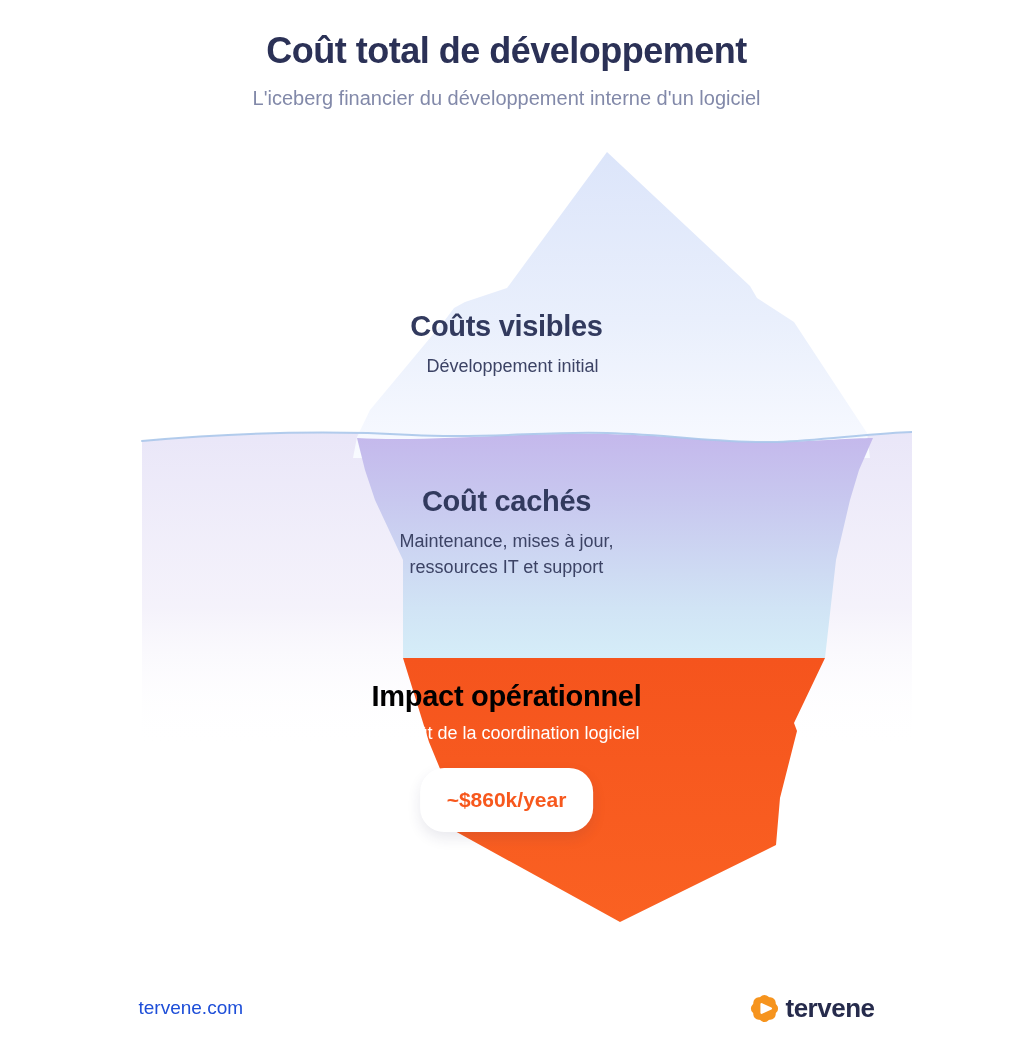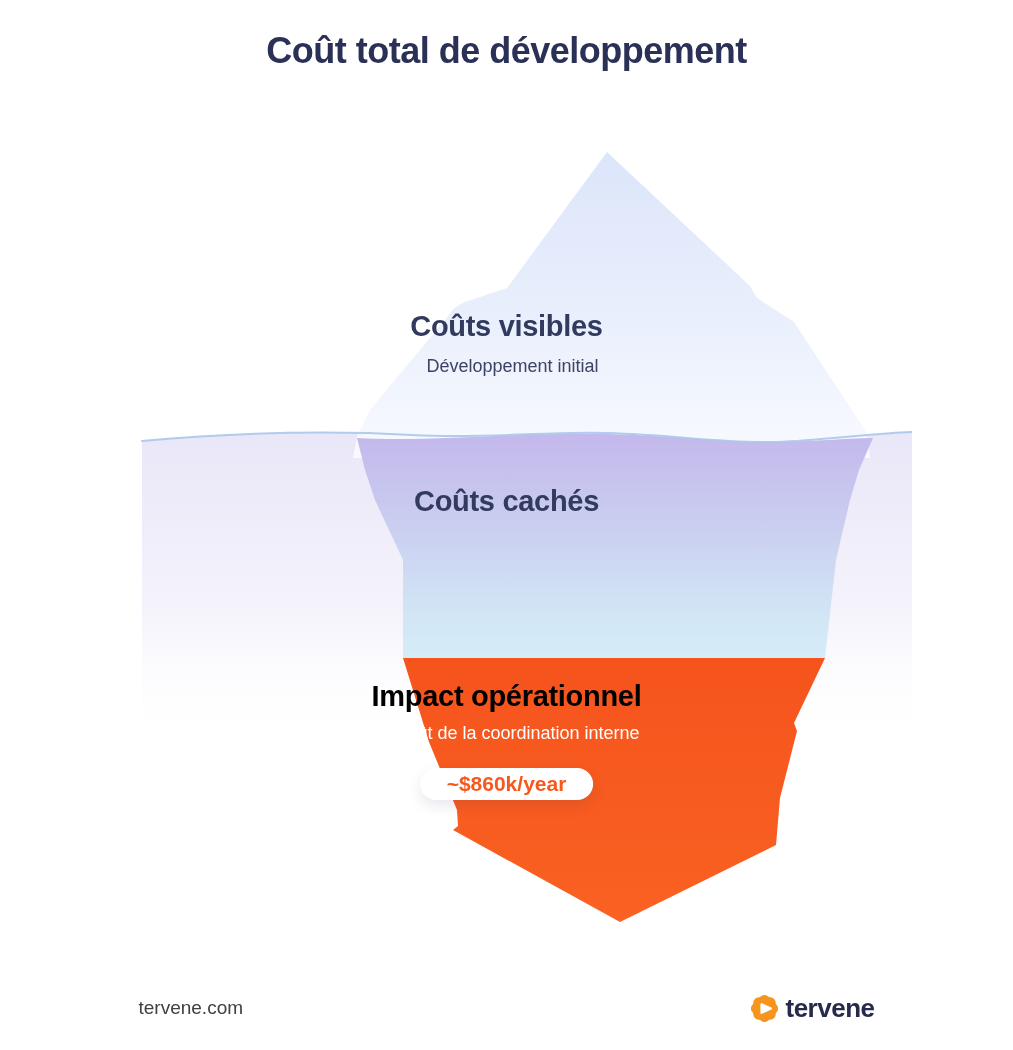--- a/index.html
+++ b/index.html
@@ -15,37 +15,38 @@
   .sec-sub{font-size:18px;color:#3c4365;}
   .visible-title{top:310px;}
   .visible-sub{top:356px;padding-left:12px;}
   .hidden-title{top:485px;}
   .hidden-sub{top:528px;line-height:26px;}
   .impact-title{top:680px;color:#000000;}
   .impact-sub{top:723px;color:#ffffff;}
   .cost-badge{
     position:absolute;top:768px;left:50%;transform:translateX(-50%);
     background:#ffffff;color:#f7581d;font-weight:bold;font-size:21px;
-    padding:4px 27px;border-radius:24px;box-shadow:0 6px 14px rgba(40,40,90,.10);
+    padding:20px 27px;border-radius:24px;box-shadow:0 6px 14px rgba(40,40,90,.10);
     white-space:nowrap;
   }
   .footer{
     position:absolute;left:37px;right:37px;top:986px;height:44px;
     display:flex;justify-content:space-between;align-items:center;
   }
-  .website{font-size:19px;color:#404040;}
+  .website{font-size:19px;color:#1d4ed8;}
   .brand{display:flex;align-items:center;gap:4px;}
   .brand-name{font-size:26px;font-weight:bold;color:#262b4c;letter-spacing:-0.5px;}
 </style>
 </head>
 <body>
 
 <div class="page">
 
   <div class="centered page-title">Coût total de développement</div>
+  <div class="centered page-subtitle">L'iceberg financier du développement interne d'un logiciel</div>
 
   <svg class="scene-svg" width="1013" height="1050" viewBox="0 0 1013 1050" aria-hidden="true">
     <defs>
       <linearGradient id="gradTop" gradientUnits="userSpaceOnUse" x1="0" y1="152" x2="0" y2="455">
         <stop offset="0" stop-color="#dce5fa"></stop>
         <stop offset="0.55" stop-color="#e9effc"></stop>
         <stop offset="1" stop-color="#f8faff"></stop>
       </linearGradient>
       <linearGradient id="gradMid" gradientUnits="userSpaceOnUse" x1="0" y1="434" x2="0" y2="658">
         <stop offset="0" stop-color="#c4b8ec"></stop>
@@ -71,24 +72,28 @@
     <path d="M255,438 C330,442 420,432 505,434 C580,436 625,443 675,442 C720,441 750,438 771,438 L757,470 L748,500 L734,560 L723,658 L301,658 L301,560 L273,500 L263,470 Z" fill="url(#gradMid)"></path>
 
     <path d="M301,658 L723,658 L692,723 L695,731 L678,798 L674,845 L518,922 L351,830 L356,826 L355,810 L327,742 Z" fill="url(#gradOrange)"></path>
 
     <path d="M40,441 C130,433 220,430 310,435 C390,439 440,431 505,433 C575,435 615,443 675,442 C735,440 790,429 860,432 C915,435 950,439 972,442" fill="none" stroke="#aac6ea" stroke-width="2" stroke-linecap="round" opacity="0.9"></path>
   </svg>
 
   <div class="centered sec-title visible-title">Coûts visibles</div>
   <div class="centered sec-sub visible-sub">Développement initial</div>
 
-  <div class="centered sec-title hidden-title">Coûts cachés</div>
+  <div class="centered sec-title hidden-title">Coût cachés</div>
+  <div class="centered sec-sub hidden-sub">
+    <span>Maintenance, mises à jour,</span><br>
+    <span>ressources IT et support</span>
+  </div>
 
   <div class="centered sec-title impact-title">Impact opérationnel</div>
-  <div class="centered sec-sub impact-sub">Le coût de la coordination interne</div>
+  <div class="centered sec-sub impact-sub">Le coût de la coordination logiciel</div>
 
   <div class="cost-badge">~$860k/year</div>
 
   <div class="footer">
     <span class="website">tervene.com</span>
     <span class="brand">
       <svg width="35" height="35" viewBox="0 0 36 36" aria-hidden="true">
         <rect x="6.5" y="6.5" width="23" height="23" rx="5.5" fill="#f6941e"></rect>
         <rect x="6.5" y="6.5" width="23" height="23" rx="5.5" fill="#f6941e" transform="rotate(45 18 18)"></rect>
         <circle cx="18" cy="18" r="11.5" fill="#f6941e"></circle>

